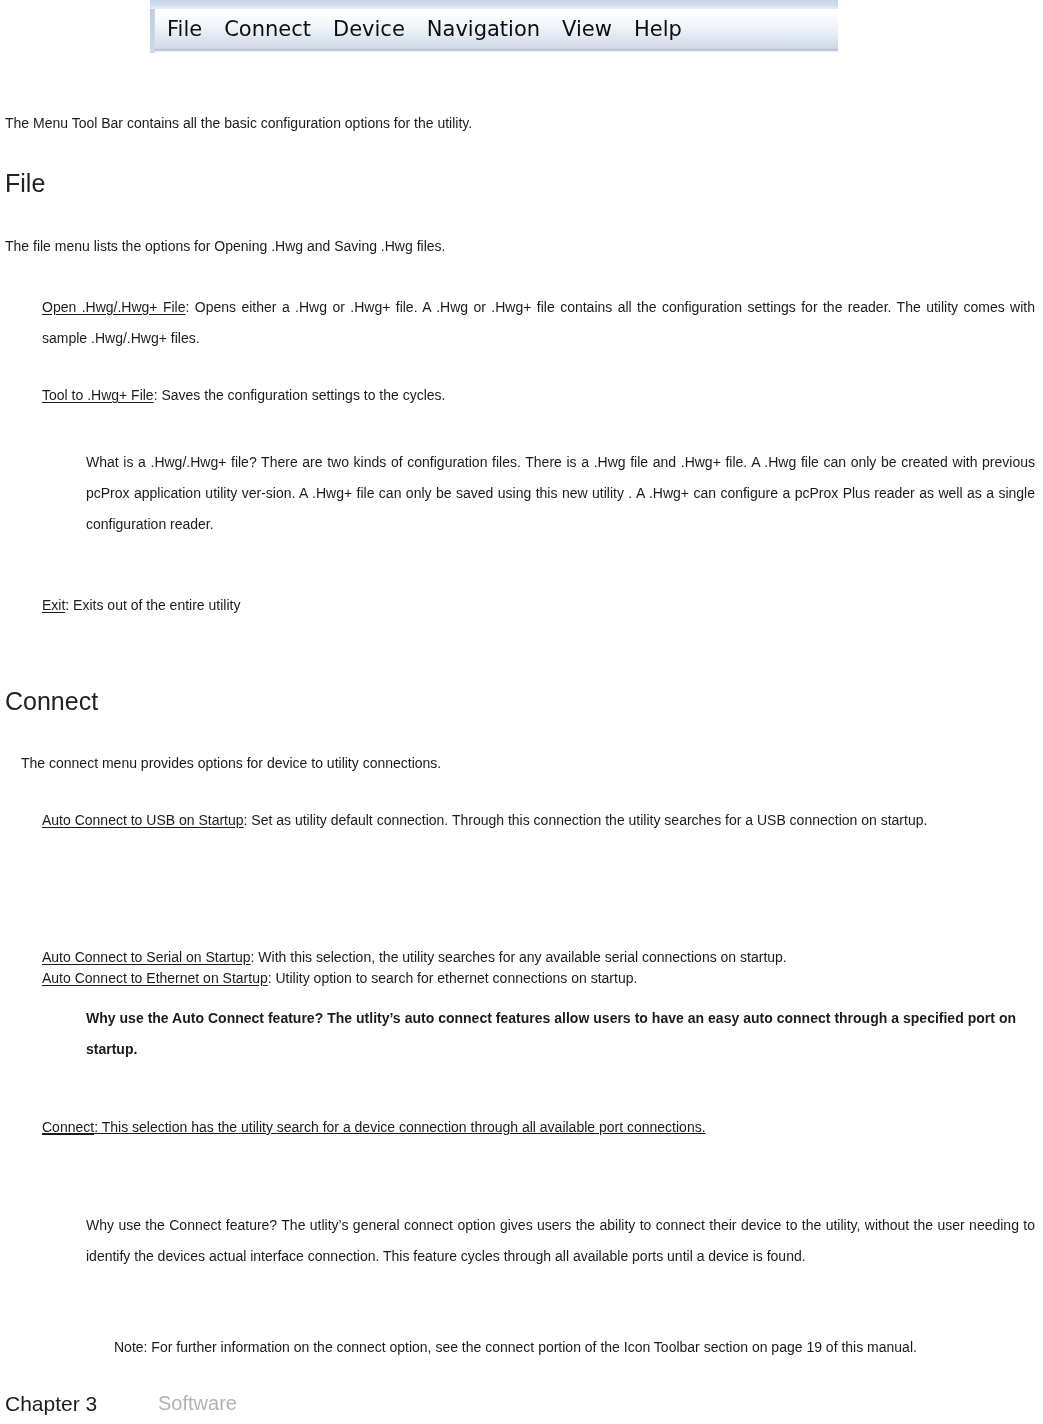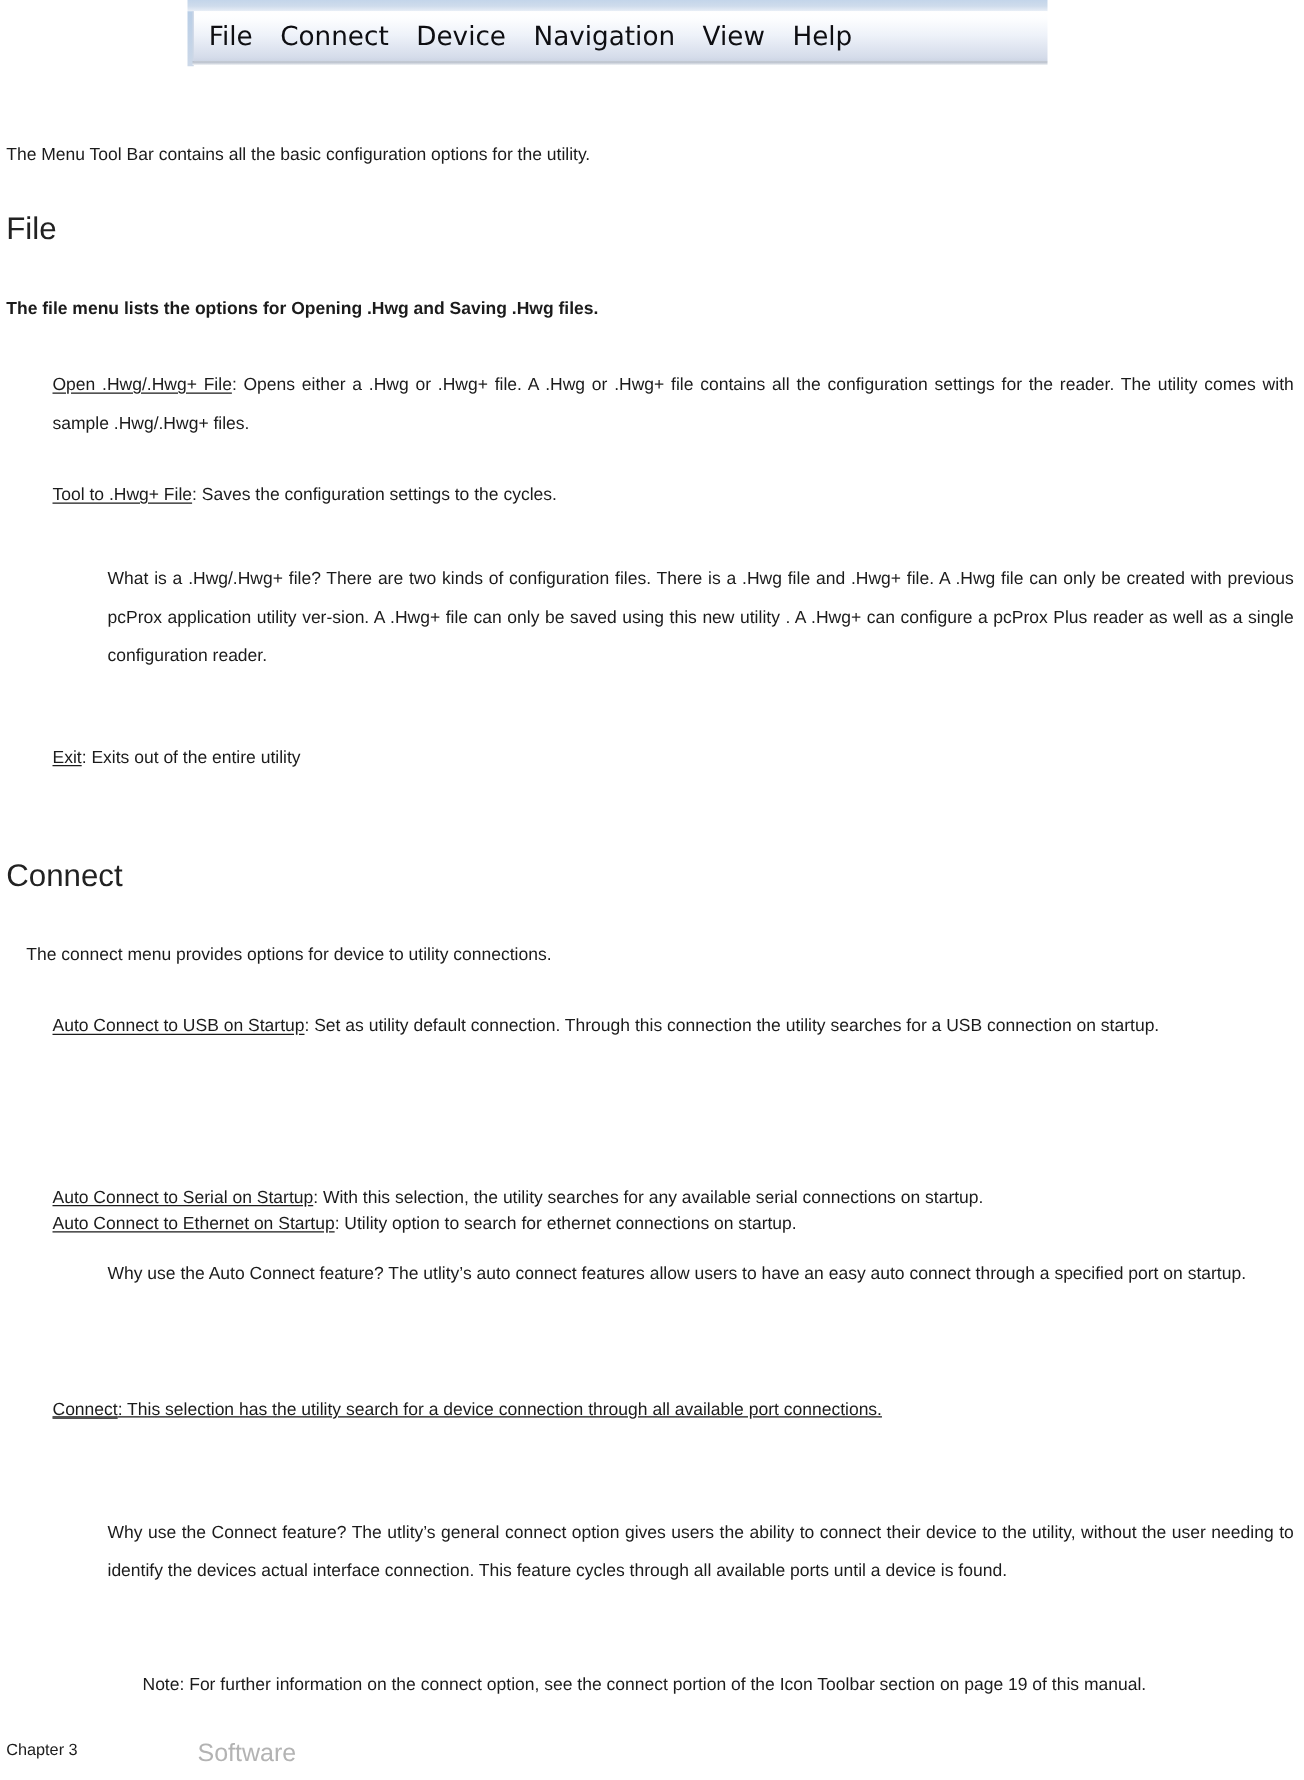--- a/index.html
+++ b/index.html
@@ -124,21 +124,21 @@
     position: absolute;
     left: 0;
     bottom: 6px;
     width: 1043px;
     height: 26px;
   }
   .footer-chapter {
     position: absolute;
     left: 5px;
     top: 0;
-    font-size: 13px;
+    font-size: 21px;
     color: #1b1b1b;
   }
   .footer-section {
     position: absolute;
     left: 158px;
     top: 0;
     font-size: 20px;
     color: #b3b3b3;
   }
 </style>
@@ -162,21 +162,21 @@
   </div>
   <div class="menubar-underline"></div>
 </div>
 
 <div class="doc">
 
   <p class="body nowrapjust" style="left:5px; top:108px; width:1030px;">The Menu  Tool  Bar contains  all the basic configuration  options for the utility.</p>
 
   <p class="head" style="left:5px; top:168px; width:400px;">File</p>
 
-  <p class="body nowrapjust" style="left:5px; top:231px; width:1030px;font-weight:bold;">The file menu lists the options for Opening  .Hwg  and Saving .Hwg files.</p>
+  <p class="body nowrapjust" style="left:5px; top:231px; width:1030px;">The file menu lists the options for Opening  .Hwg  and Saving .Hwg files.</p>
 
   <p class="body" style="left:42px; top:292px; width:993px;">
     <span class="u">Open .Hwg/.Hwg+ File</span><span>: Opens either  a .Hwg  or .Hwg+ file.  A .Hwg or .Hwg+ file contains all the configuration settings for the reader. The utility comes with sample .Hwg/.Hwg+ files.</span>
   </p>
 
   <p class="body nowrapjust" style="left:42px; top:380px; width:993px;">
     <span class="u">Tool to .Hwg+  File</span><span>: Saves the configuration settings to the cycles.</span>
   </p>
 
   <p class="body" style="left:86px; top:447px; width:949px;">What is a .Hwg/.Hwg+  file?  There are two kinds of configuration  files. There is a .Hwg  file and .Hwg+ file. A .Hwg file can only be created with previous pcProx application  utility ver-sion. A .Hwg+ file can only be saved using this new utility . A .Hwg+  can configure  a pcProx Plus reader  as well as a single configuration   reader.</p>
@@ -194,21 +194,21 @@
   </p>
 
   <p class="body" style="left:42px; top:942px; width:993px;">
     <span class="u">Auto Connect to Serial on Startup</span><span>: With  this selection, the utility searches for any available serial connections on startup.</span>
   </p>
 
   <p class="body nowrapjust" style="left:42px; top:963px; width:1000px;">
     <span class="u">Auto Connect to Ethernet on Startup</span><span>:  Utility option to search for ethernet connections on startup.</span>
   </p>
 
-  <p class="body nowrapjust" style="left:86px; top:1003px; width:930px;">Why use the Auto Connect feature? The utlity’s auto connect features allow users to have an easy auto connect  through  a specified port on startup.</p>
+  <p class="body nowrapjust" style="left:86px; top:1003px; width:930px;font-weight:bold;">Why use the Auto Connect feature? The utlity’s auto connect features allow users to have an easy auto connect  through  a specified port on startup.</p>
 
   <p class="body nowrapjust" style="left:42px; top:1112px; width:993px;text-decoration:underline;">
     <span class="u">Connect</span><span>: This selection has the utility search for a device connection  through  all available port connections.</span>
   </p>
 
   <p class="body nowrapjust" style="left:86px; top:1210px; width:949px;">Why use the Connect feature? The utlity’s general connect option  gives users the ability to connect their device to the utility, without the user needing to identify the devices actual interface connection. This feature cycles through  all available ports until a device is found.</p>
 
   <p class="body nowrapjust" style="left:114px; top:1332px; width:921px;">Note: For further  information  on the connect  option,  see the connect portion of the Icon Toolbar  section  on page 19 of this manual.</p>
 
 </div>

